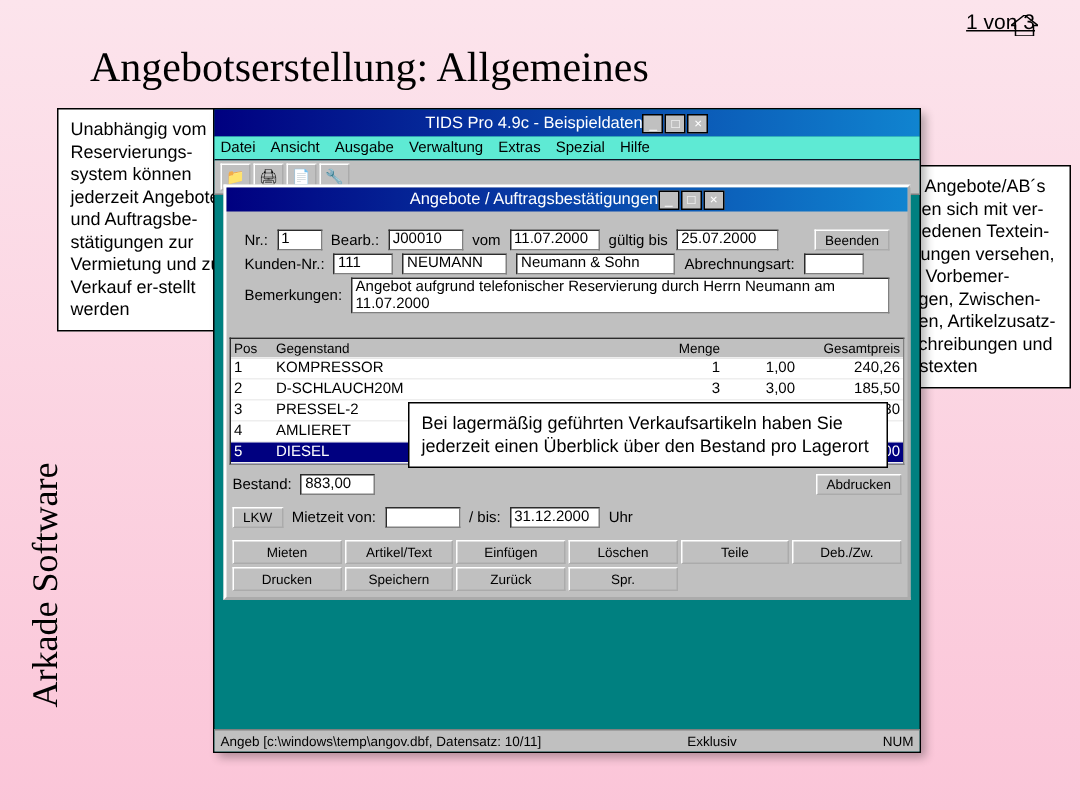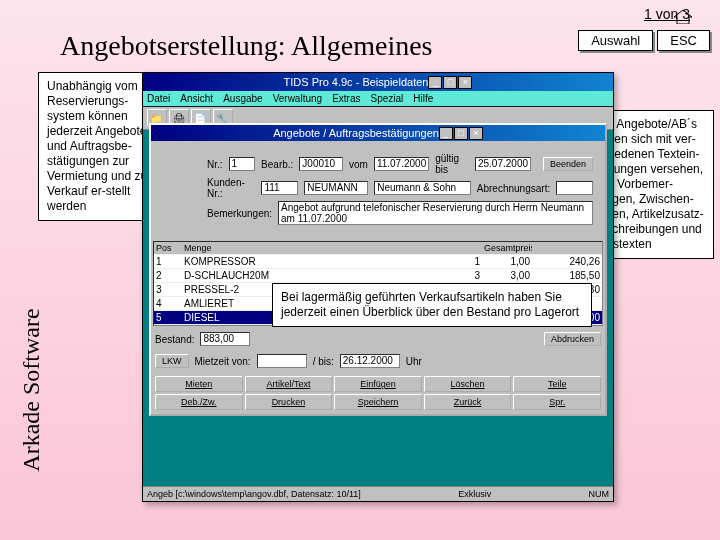--- a/index.html
+++ b/index.html
@@ -36,21 +36,21 @@
   .callout {
     position: absolute;
     background: #fff; border: 1px solid #000;
     padding: 6px 8px; font-size: 12px;
     line-height: 1.25;
     margin-left: 32px;
   }
   .callout-left { top: 72px; left: 6px; width: 130px; }
   .callout-right { top: 110px; right: 6px; width: 130px; }
   .callout-bottom {
-    top: 283px; left: 240px; width: 320px;
+    top: 268px; left: 240px; width: 320px;
   }
   .vertical-brand {
     position: absolute; left: 18px; top: 300px;
     transform: rotate(-90deg); transform-origin: left top;
     font-family: "Times New Roman", serif;
     font-size: 24px; white-space: nowrap;
     width: 220px; text-align: center;
     translate: 0 200px;
   }
   
@@ -86,21 +86,21 @@
     width: 20px; height: 18px; background: #c0c0c0;
     border: 1px outset #fff; font-size: 10px;
     display: flex; align-items: center; justify-content: center;
   }
   .subwindow {
     position: absolute; top: 50px; left: 6px; right: 6px;
     background: #c0c0c0; border: 2px outset #fff;
     font-size: 10px;
   }
   .subwindow .titlebar { height: 16px; }
-  .form-area { padding: 12px; margin-left: 44px; }
+  .form-area { padding: 12px; }
   .form-row { display: flex; gap: 6px; margin-bottom: 2px; align-items: center; }
   .form-row label { font-size: 10px; }
   .inp {
     background: #fff; border: 1px inset #808080;
     font-size: 10px; padding: 0 2px; height: 14px;
   }
   .side-btn {
     background: #c0c0c0; border: 1px outset #fff;
     font-size: 9px; padding: 1px 6px; cursor: pointer;
   }
@@ -120,22 +120,22 @@
   .grid-row div:nth-child(4),
   .grid-row div:nth-child(5) { text-align: right; }
   .grid-header div:nth-child(3),
   .grid-header div:nth-child(4),
   .grid-header div:nth-child(5) { text-align: right; }
   .bottom-form {
     padding: 4px; display: flex; gap: 6px; align-items: center;
     margin-top: 0; flex-wrap: wrap;
   }
   .btn-grid {
-    display: grid; grid-template-columns: repeat(5, 1fr);
-    gap: 2px; padding: 4px; text-decoration: underline;
+    display: grid; grid-template-columns: repeat(6, 1fr);
+    gap: 2px; padding: 4px;
   }
   .btn-grid .b {
     background: #c0c0c0; border: 1px outset #fff;
     font-size: 9px; padding: 2px 0; text-align: center; cursor: pointer;
   }
   .statusbar {
     position: absolute; bottom: 0; left: 0; right: 0;
     background: #c0c0c0; border-top: 1px solid #808080;
     font-size: 9px; padding: 2px 4px; display: flex;
     justify-content: space-between;
@@ -145,24 +145,20 @@
 <body>
 
 <div class="page-counter">1 von 3</div>
 
 <svg class="house-icon" viewBox="0 0 18 14">
   <polygon points="9,0 0,7 3,7 3,14 15,14 15,7 18,7" fill="none" stroke="#000" stroke-width="1"></polygon>
 </svg>
 
 <div class="header-row">
   <div class="title">Angebotserstellung:  Allgemeines</div>
-  <div class="header-buttons">
-    <div class="hdr-btn">Auswahl</div>
-    <div class="hdr-btn">ESC</div>
-  </div>
 </div>
 
 <div class="callout callout-left">Unabhängig vom Reservierungs-system können jederzeit Angebote und Auftragsbe-stätigungen zur Vermietung und zum Verkauf er-stellt werden</div>
 <div class="callout callout-right">Ihre Angebote/AB´s lassen sich mit ver-schiedenen Textein-tragungen versehen, z.B. Vorbemer-kungen, Zwischen-texten, Artikelzusatz-beschreibungen und Fusstexten</div>
 
 <div class="vertical-brand">Arkade Software</div>
 
 <div class="app-window">
   <div class="titlebar">
     <span>TIDS Pro 4.9c - Beispieldaten</span>
@@ -200,41 +196,42 @@
 
     <div class="form-area">
       <div class="form-row">
         <label>Nr.:</label>
         <div class="inp" style="width:30px">1</div>
         <label>Bearb.:</label>
         <div class="inp" style="width:50px">J00010</div>
         <label>vom</label>
         <div class="inp" style="width:60px">11.07.2000</div>
         <label>gültig bis</label>
-        <div class="inp" style="width:56px">25.07.2000</div>
+        <div class="inp" style="width:68px">25.07.2000</div>
         <div style="flex:1"></div>
         <div class="side-btn">Beenden</div>
       </div>
       <div class="form-row">
         <label>Kunden-Nr.:</label>
         <div class="inp" style="width:40px">111</div>
         <div class="inp" style="width:70px">NEUMANN</div>
         <div class="inp" style="width:106px">Neumann &amp; Sohn</div>
         <label>Abrechnungsart:</label>
         <div class="inp" style="width:40px"></div>
       </div>
       <div class="form-row">
         <label>Bemerkungen:</label>
         <div class="inp" style="width:384px;height:24px;white-space:normal">Angebot aufgrund telefonischer Reservierung durch Herrn Neumann am 11.07.2000</div>
       </div>
     </div>
 
     <div class="grid">
       <div class="grid-header">
         <div>Pos</div>
+        <div>Gegenstand</div>
         <div>Menge</div>
         <div></div>
         <div>Gesamtpreis</div>
       </div>
       <div class="grid-row">
         <div>1</div>
           <div>KOMPRESSOR</div>
           <div>1</div>
           <div>1,00</div>
           <div>240,26</div>
@@ -273,21 +270,21 @@
       <label>Bestand:</label>
       <div class="inp" style="width:50px">883,00</div>
       <div style="flex:1"></div>
       <div class="side-btn">Abdrucken</div>
     </div>
     <div class="bottom-form" style="margin-top:0">
       <div class="side-btn">LKW</div>
       <label>Mietzeit von:</label>
       <div class="inp" style="width:50px"></div>
       <label>/ bis:</label>
-      <div class="inp" style="width:60px">26.12.2000</div>
+      <div class="inp" style="width:60px">31.12.2000</div>
       <label>Uhr</label>
     </div>
 
     <div class="btn-grid">
       <div class="b">Mieten</div>
       <div class="b">Artikel/Text</div>
       <div class="b">Einfügen</div>
       <div class="b">Löschen</div>
       <div class="b">Teile</div>
       <div class="b">Deb./Zw.</div>

